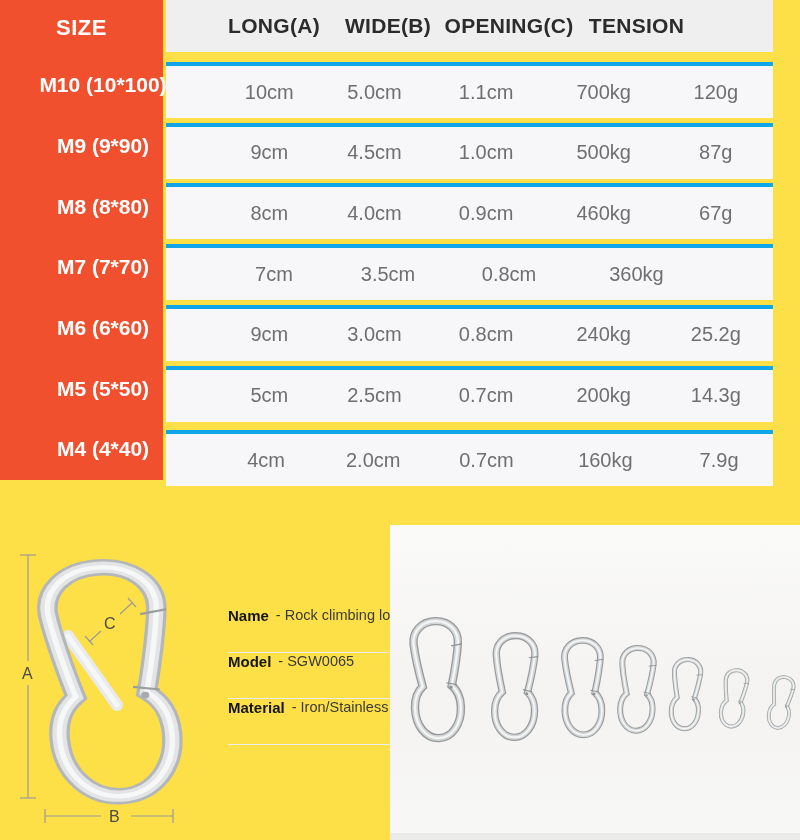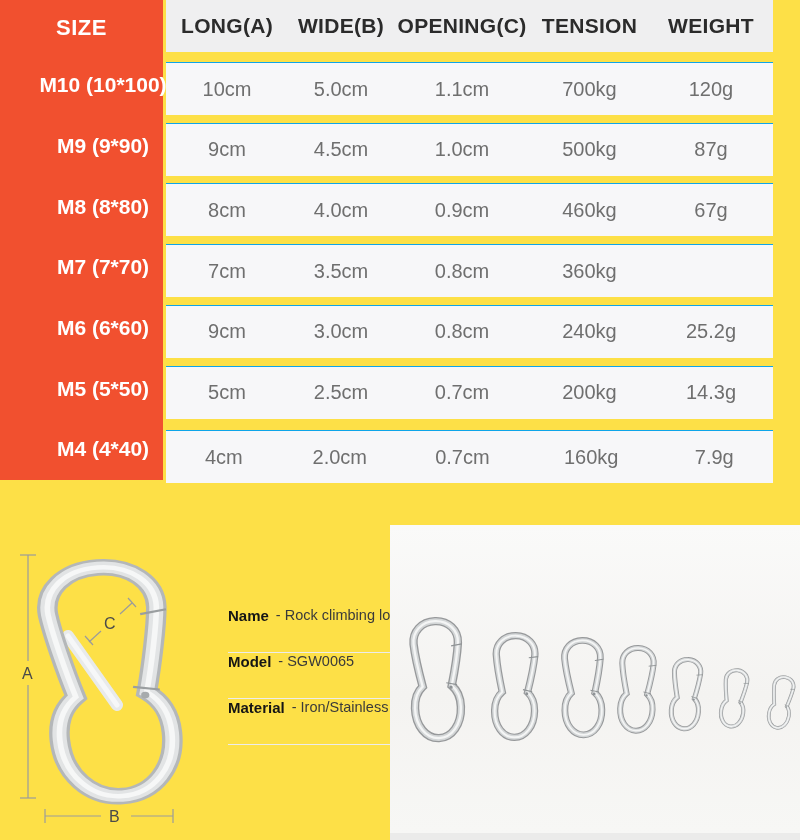--- a/index.html
+++ b/index.html
@@ -12,23 +12,23 @@
             display:flex;flex-direction:column;}
   .size-header{height:55px;display:flex;align-items:center;justify-content:center;
                color:#ffffff;font-size:22px;font-weight:700;letter-spacing:.5px;}
   .size-cell{height:60.7px;display:flex;align-items:center;justify-content:center;
              color:#ffffff;font-size:21px;font-weight:700;white-space:nowrap;padding-left:43px;}
 
   .data-area{position:absolute;left:166px;top:0;width:607px;height:480px;}
   .header-row{position:absolute;left:0;top:0;width:607px;height:52px;background:#EFEFF0;
               display:flex;align-items:center;}
   .hcell{font-size:21px;font-weight:600;color:#2B2B2B;text-align:center;letter-spacing:.3px;}
-  .c1{width:122px;} .c2{width:106px;} .c3{width:136px;} .c4{width:119px;} .c5{width:124px;}
+  .c1{width:122px;padding-left:47px;} .c2{width:106px;} .c3{width:136px;} .c4{width:119px;} .c5{width:124px;}
   .data-row{position:absolute;left:0;width:607px;height:52px;background:#F7F7F9;
-            border-top:1px solid #0ea5e9;display:flex;align-items:center;}
+            border-top:4px solid #0ea5e9;display:flex;align-items:center;}
   .dcell{font-size:20px;color:#6F6F6F;text-align:center;white-space:nowrap;}
   .r0{top:62px;} .r1{top:122.7px;} .r2{top:183.4px;} .r3{top:244.1px;}
   .r4{top:304.8px;} .r5{top:365.5px;} .r6{top:430px;gap:8px;}
 
   
   .diagram-box{position:absolute;left:5px;top:533px;width:215px;height:305px;}
   .info-box{position:absolute;left:228px;top:607px;width:168px;}
   .info-row{height:45px;display:flex;align-items:flex-start;border-bottom:1px solid #ECECEC;
             white-space:nowrap;overflow:hidden;}
   .info-label{font-size:15px;font-weight:700;color:#151515;margin-right:7px;}
@@ -59,21 +59,20 @@
       <div class="size-cell">M5 (5*50)</div>
       <div class="size-cell">M4 (4*40)</div>
     </div>
 
     <div class="data-area">
       <div class="header-row">
         <div class="hcell c1">LONG(A)</div>
         <div class="hcell c2">WIDE(B)</div>
         <div class="hcell c3">OPENING(C)</div>
         <div class="hcell c4">TENSION</div>
-        <div class="hcell c5">WEIGHT</div>
       </div>
 
       <div class="data-row r0">
         <div class="dcell c1">10cm</div>
         <div class="dcell c2">5.0cm</div>
         <div class="dcell c3">1.1cm</div>
         <div class="dcell c4">700kg</div>
         <div class="dcell c5">120g</div>
       </div>
       <div class="data-row r1">

